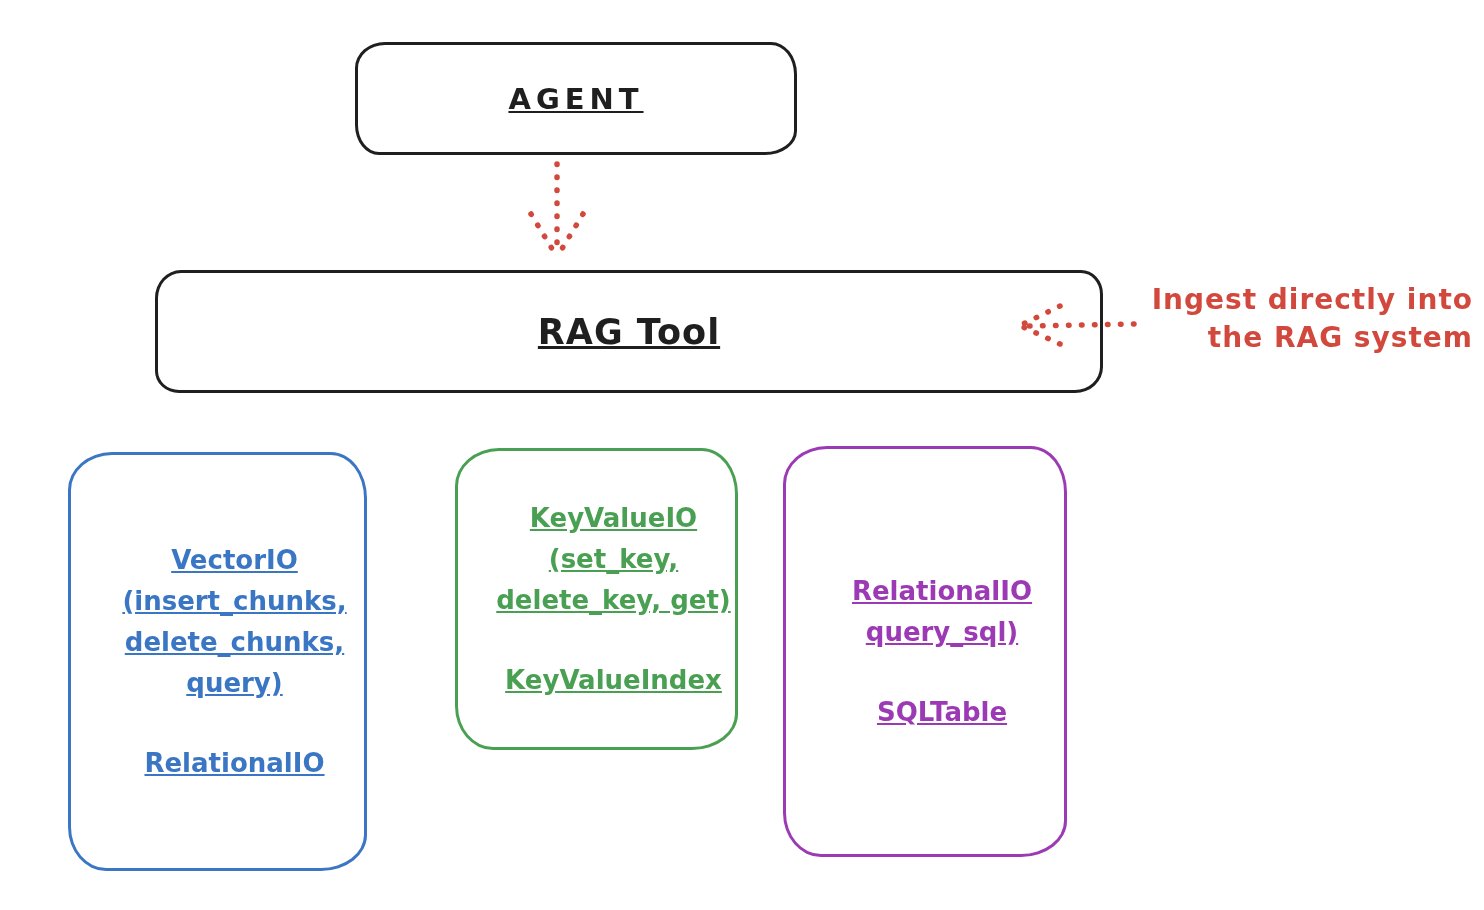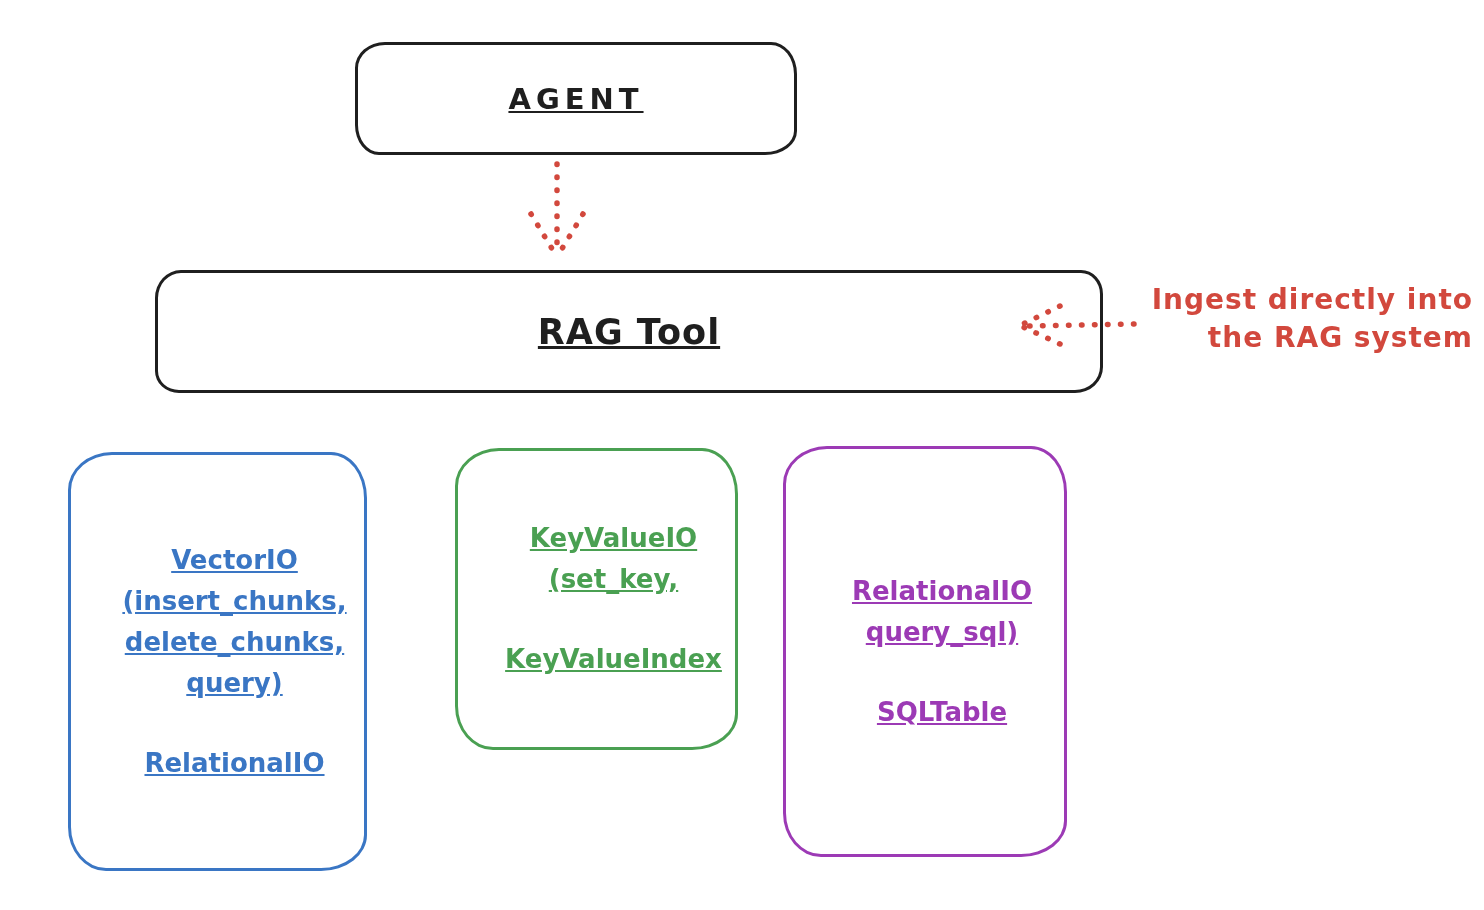--- a/index.html
+++ b/index.html
@@ -77,20 +77,21 @@
     <div>VectorIO</div>
     <div>(insert_chunks,</div>
     <div>delete_chunks,</div>
     <div>query)</div>
     <div class="io-footer">RelationalIO</div>
   </div>
 
   <div class="box io io1" style="--accent: #4aa052;">
     <div>KeyValueIO</div>
     <div>(set_key,</div>
+    <div>delete_key, get)</div>
     <div class="io-footer">KeyValueIndex</div>
   </div>
 
   <div class="box io io2" style="--accent: #9c3ab5;">
     <div>RelationalIO</div>
     <div>query_sql)</div>
     <div class="io-footer">SQLTable</div>
   </div>
 
 </div>

